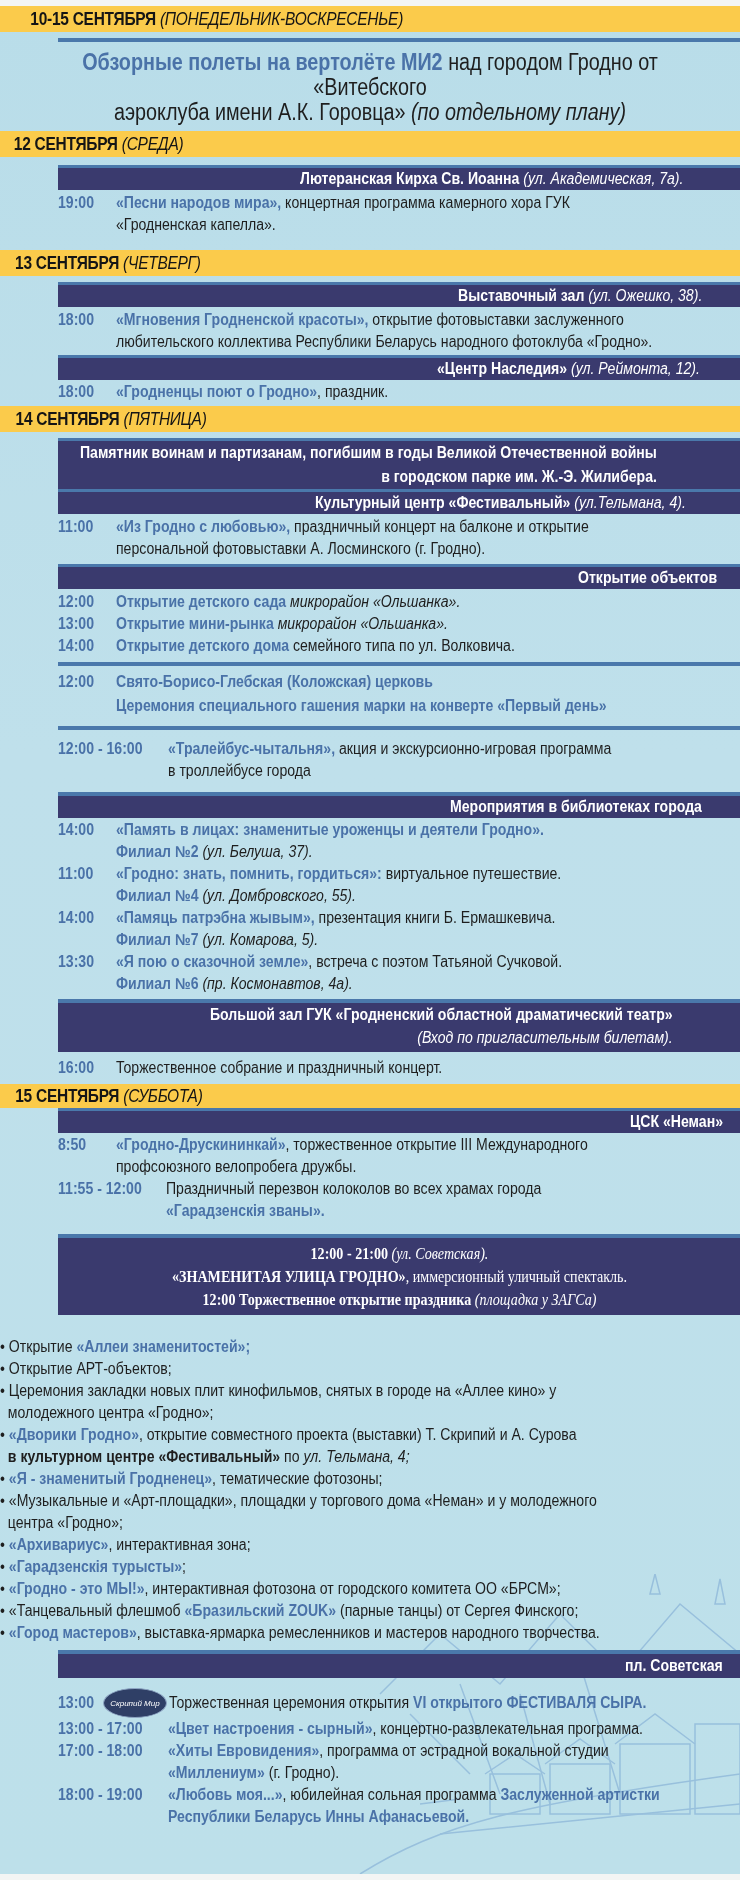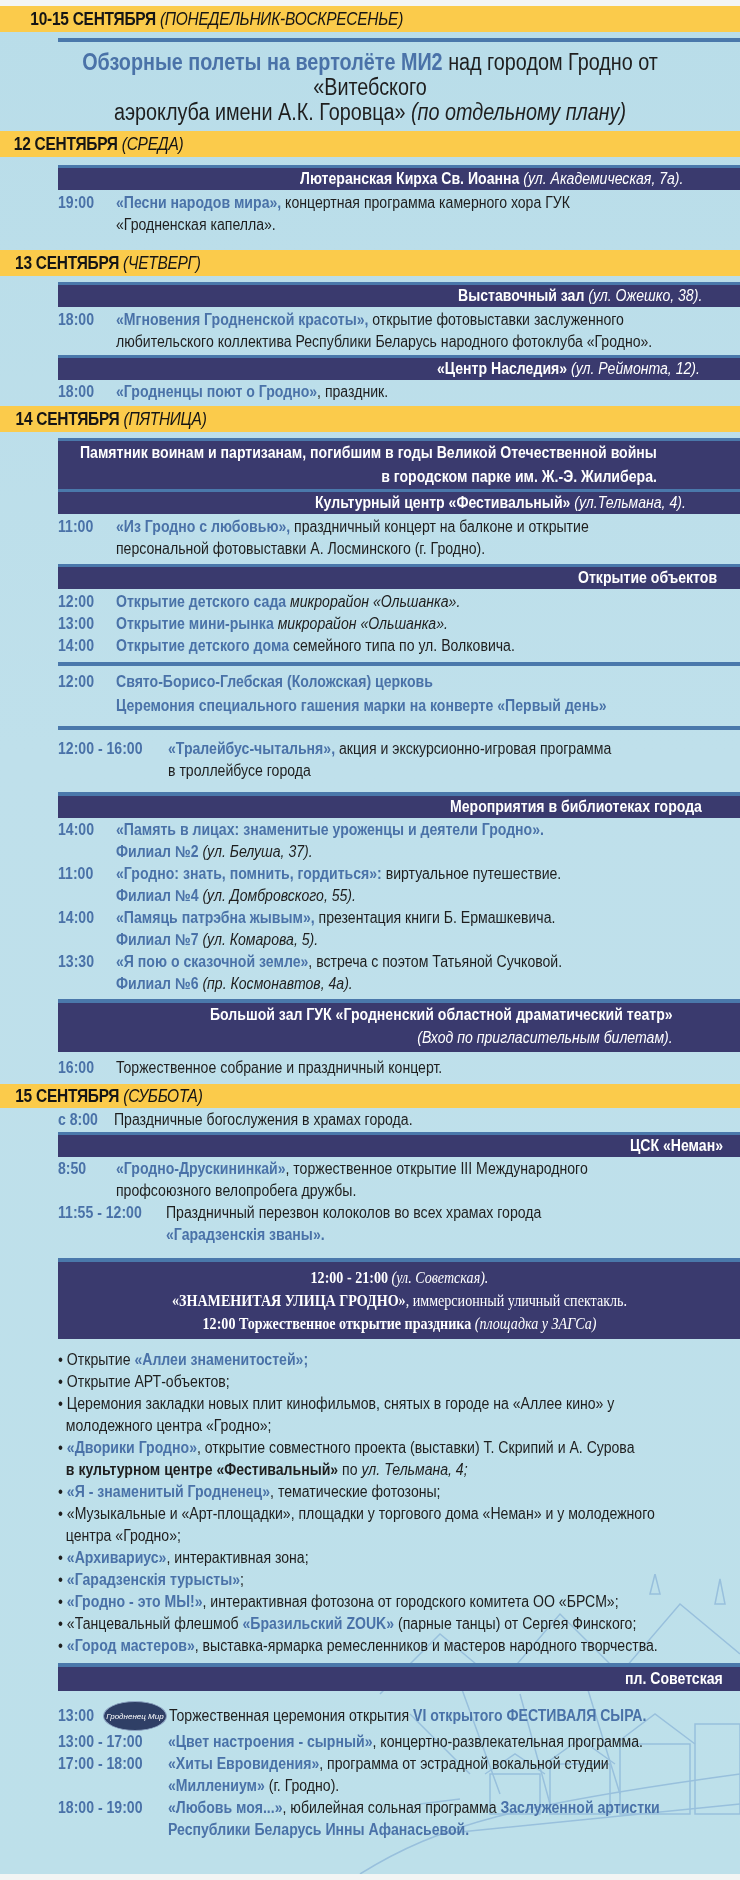--- a/index.html
+++ b/index.html
@@ -41,21 +41,21 @@
   .row .d { flex: 1; }
   .row .inner { display:inline-block; transform: scaleX(.88); transform-origin: left center; white-space: nowrap; }
   .hl { color: #4a72a8; font-weight: bold; }
   .it { font-style: italic; }
   .b { font-weight: bold; }
   .intro { font-size: 23px; line-height: 25px; text-align:center; padding: 8px 0 6px; }
   .intro .inner { display:inline-block; transform: scaleX(.86); }
   .bigbar { margin-left: 58px; background: #3a3a6e; color: #fff; text-align: center;
     border-top: 4px solid #4a78ab; padding: 4px 0 4px; font-size: 16px; line-height: 23px; font-family: Liberation Serif, serif; }
   .bigbar .inner { display:inline-block; transform: scaleX(.88); white-space: nowrap; }
-  .bullets { margin-left: 58px; font-size: 16px; line-height: 22px; padding-top: 10px; padding-bottom: 6px; }
+  .bullets { font-size: 16px; line-height: 22px; padding-top: 21px; padding-bottom: 6px; }
   .bullets .li { padding-left: 10px; text-indent: -10px; }
   .bullets .inner { display:inline-block; transform: scaleX(.88); transform-origin: left center; white-space: nowrap; text-indent: 0; }
   .logo {
     display:inline-block; width: 64px; height: 30px; border-radius: 50%;
     background: #2f3f66; color: #fff; font-size: 8px; font-style: italic; text-align:center;
     line-height: 30px; vertical-align: middle; margin: 0 2px 0 4px; border: 1px solid #8fa6c4;
   }
 </style>
 </head>
 <body>
@@ -156,24 +156,20 @@
           <span class="d"><span class="inner"><span class="hl">«Я пою о сказочной земле»</span><span>, встреча с поэтом Татьяной Сучковой.</span><br><span class="hl">Филиал №6</span><span class="it"> (пр. Космонавтов, 4а).</span></span></span>
         </div>
     </div>
     <div class="bar" style="border-top-width:4px;line-height:23px;padding-bottom:3px"><span class="inner"><span>Большой зал ГУК «Гродненский областной драматический театр»</span><br><span class="it">(Вход по пригласительным билетам).</span></span></div>
     <div class="row" style="padding:5px 0 5px">
       <span class="t" style="width:58px"><span class="inner">16:00</span></span>
       <span class="d"><span class="inner">Торжественное собрание и праздничный концерт.</span></span>
     </div>
 
     <div class="day" style="height:24px;line-height:25px"><span class="inner"><span>15 СЕНТЯБРЯ</span> <span class="it">(СУББОТА)</span></span></div>
-    <div class="row" style="padding:1px 0 1px">
-      <span class="t" style="width:56px"><span class="inner">с 8:00</span></span>
-      <span class="d"><span class="inner">Праздничные богослужения в храмах города.</span></span>
-    </div>
     <div class="bar"><span class="inner">ЦСК «Неман»</span></div>
     <div class="row" style="padding:1px 0 0">
       <span class="t" style="width:58px"><span class="inner">8:50</span></span>
       <span class="d"><span class="inner"><span class="hl">«Гродно-Друскининкай»</span><span>, торжественное открытие III Международного</span><br><span>профсоюзного велопробега дружбы.</span></span></span>
     </div>
     <div class="row" style="padding:0 0 12px">
       <span class="t" style="width:108px"><span class="inner">11:55 - 12:00</span></span>
       <span class="d"><span class="inner"><span>Праздничный перезвон колоколов во всех храмах города</span><br><span class="hl">«Гарадзенскія званы».</span></span></span>
     </div>
     <div class="bigbar">
@@ -191,21 +187,21 @@
       <div class="li"><span class="inner">• <span class="hl">«Гарадзенскія турысты»</span><span>;</span></span></div>
       <div class="li"><span class="inner">• <span class="hl">«Гродно - это МЫ!»</span><span>, интерактивная фотозона от городского комитета ОО «БРСМ»;</span></span></div>
       <div class="li"><span class="inner">• <span>«Танцевальный флешмоб </span><span class="hl">«Бразильский ZOUK»</span><span> (парные танцы) от Сергея Финского;</span></span></div>
       <div class="li"><span class="inner">• <span class="hl">«Город мастеров»</span><span>, выставка-ярмарка ремесленников и мастеров народного творчества.</span></span></div>
     </div>
 
     <div class="bar" style="border-top-width:4px;line-height:24px"><span class="inner">пл. Советская</span></div>
     <div style="padding-top:10px">
       <div class="row" style="align-items:center">
         <span class="t"><span class="inner">13:00</span></span>
-        <span class="logo">Гродненец Мир</span>
+        <span class="logo">Скрипий Мир</span>
         <span class="d"><span class="inner"><span>Торжественная церемония открытия </span><span class="hl">VI открытого ФЕСТИВАЛЯ СЫРА.</span></span></span>
       </div>
       <div class="row">
         <span class="t" style="width:110px"><span class="inner">13:00 - 17:00</span></span>
         <span class="d"><span class="inner"><span class="hl">«Цвет настроения - сырный»</span><span>, концертно-развлекательная программа.</span></span></span>
       </div>
       <div class="row">
         <span class="t" style="width:110px"><span class="inner">17:00 - 18:00</span></span>
         <span class="d"><span class="inner"><span class="hl">«Хиты Евровидения»</span><span>, программа от эстрадной вокальной студии</span><br><span class="hl">«Миллениум»</span><span> (г. Гродно).</span></span></span>
       </div>

